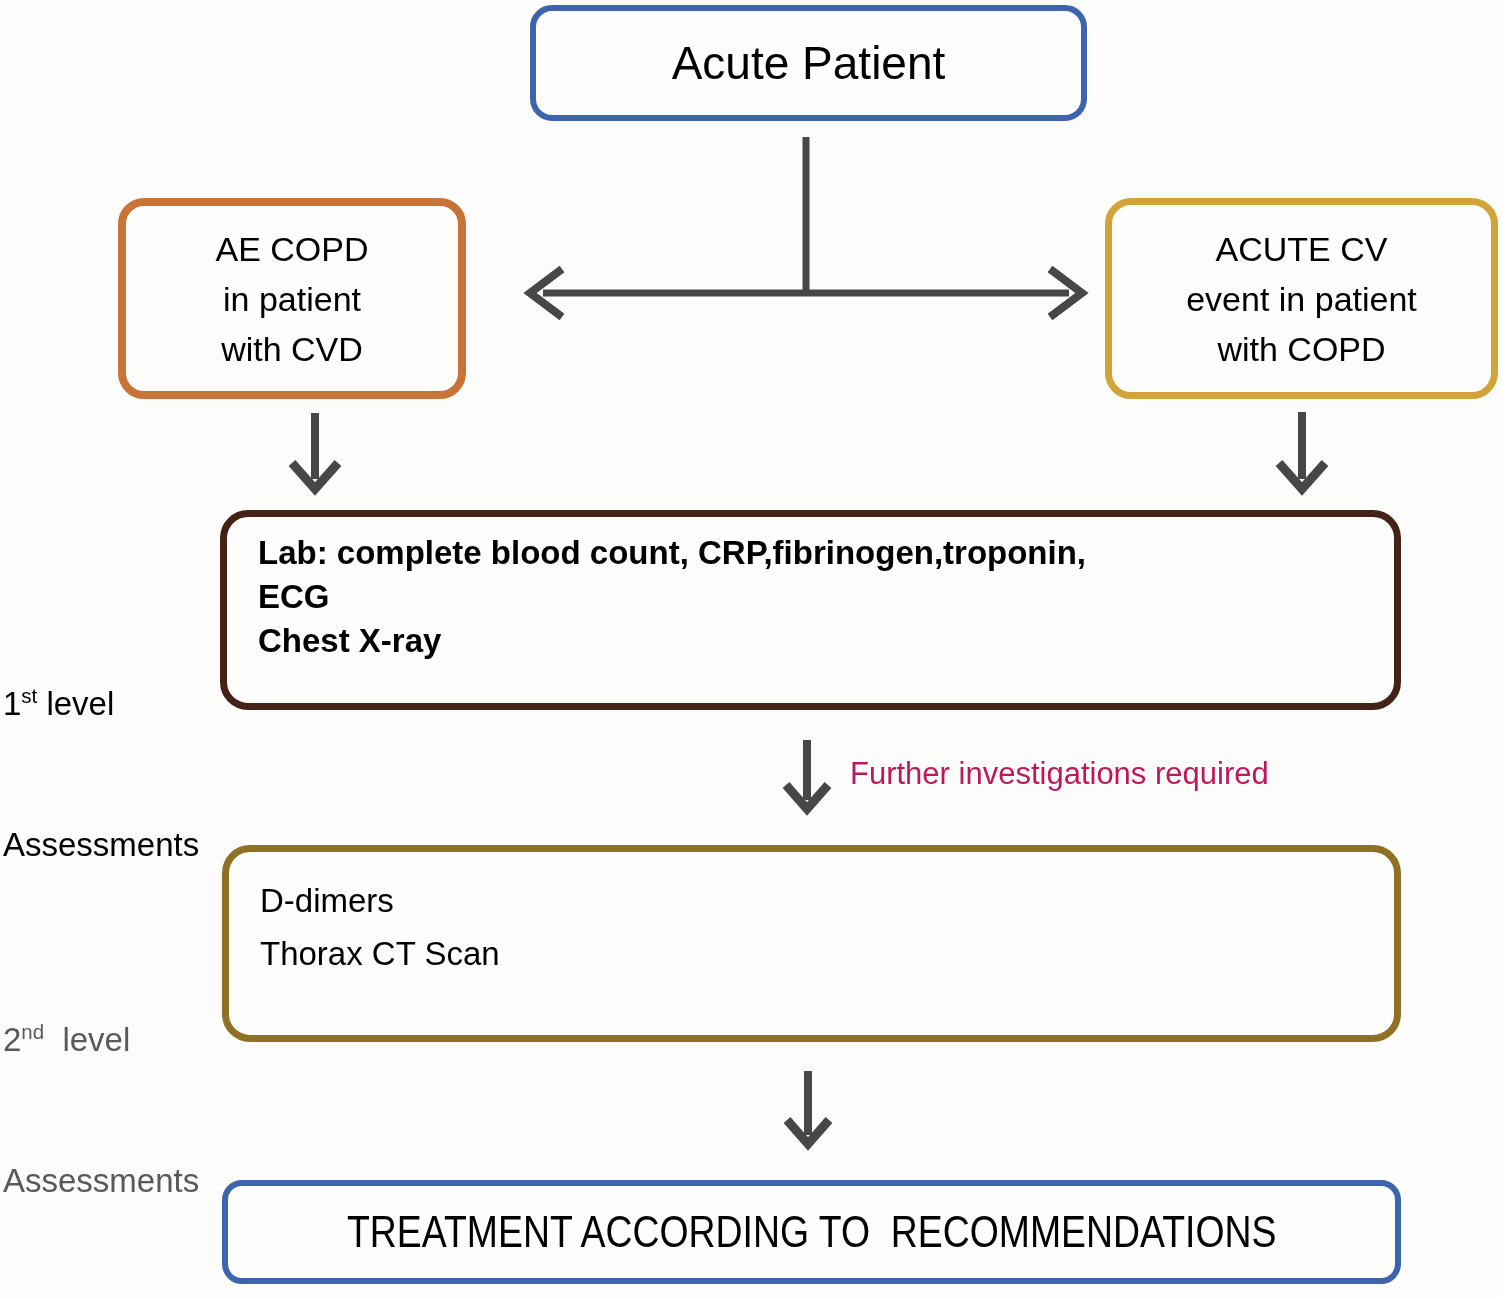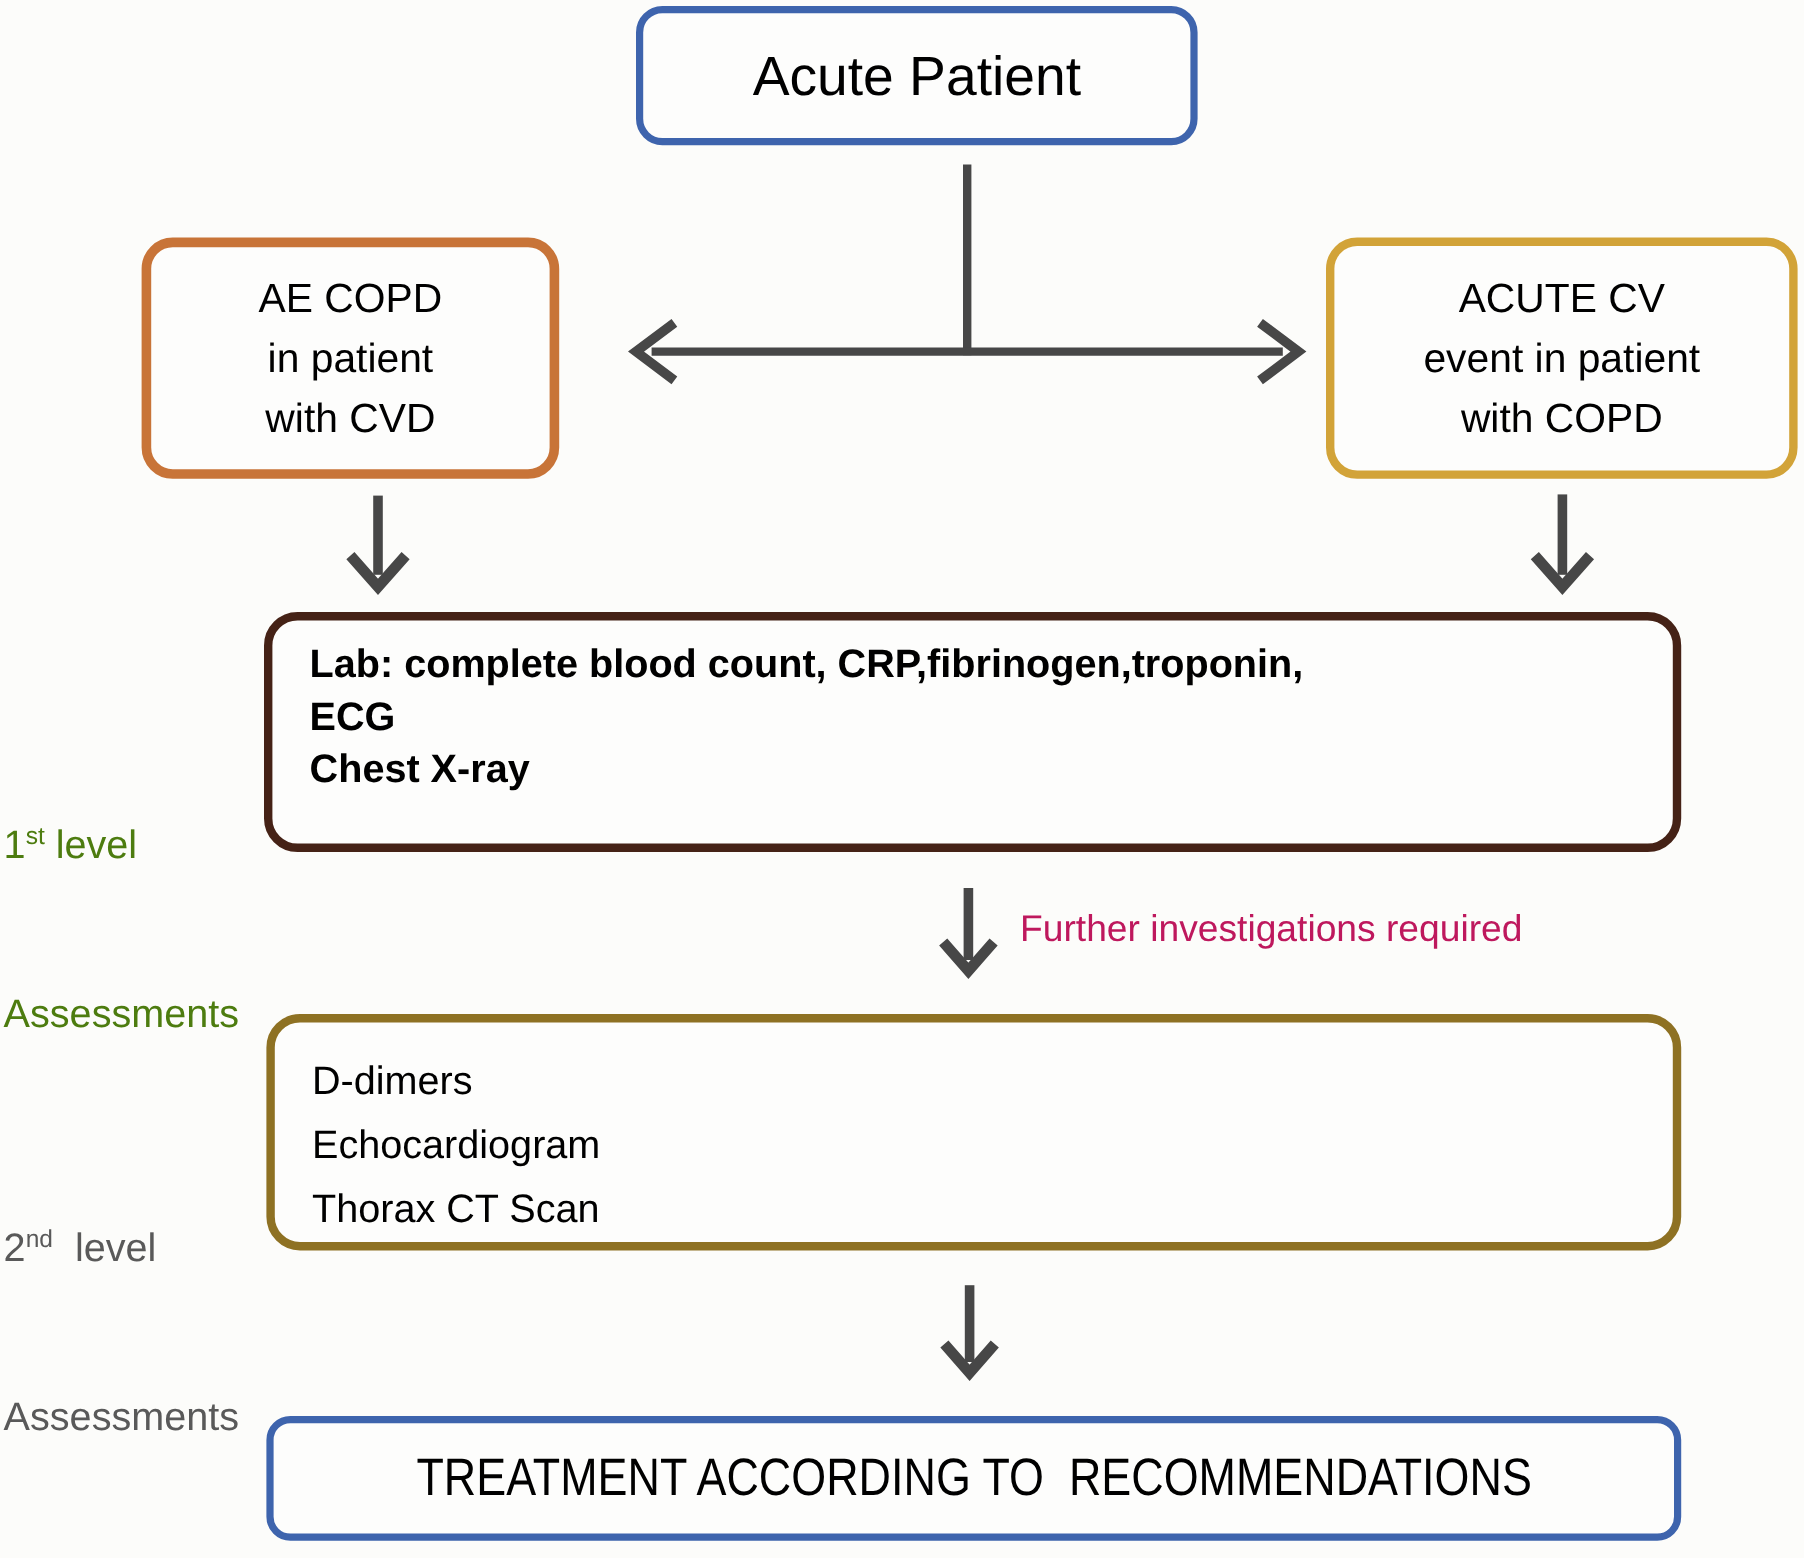--- a/index.html
+++ b/index.html
@@ -30,21 +30,21 @@
     color: #000;
   }
   .flex-center {
     display: flex;
     flex-direction: column;
     align-items: center;
     justify-content: center;
   }
   .title-box {
     left: 530px; top: 5px;
-    width: 468px; height: 116px;
+    width: 557px; height: 116px;
     border: 6px solid #3e64ad;
     border-radius: 22px;
     font-size: 46px;
   }
   .left-branch-box {
     left: 118px; top: 198px;
     width: 348px; height: 201px;
     border: 8px solid #c87438;
     border-radius: 26px;
     font-size: 34px;
@@ -156,30 +156,29 @@
     <div>event in patient</div>
     <div>with COPD</div>
   </div>
 
   <div class="box level1-box" style="border-color: rgb(69, 34, 22);">
     <div>Lab: complete blood count, CRP,fibrinogen,troponin,</div>
     <div>ECG</div>
     <div>Chest X-ray</div>
   </div>
 
-  <div class="side-label label-level1" style="color: #4d7c0f;">
+  <div class="side-label label-level1" style="color: #000000;">
     <div><span>1</span><sup>st</sup><span> level</span></div>
     <div>Assessments</div>
   </div>
 
   <div class="further-label">Further investigations required</div>
 
   <div class="box level2-box" style="border-color: rgb(142, 113, 35);">
     <div>D-dimers</div>
-    <div>Echocardiogram</div>
     <div>Thorax CT Scan</div>
   </div>
 
   <div class="side-label label-level2" style="color: rgb(89, 89, 89);">
     <div><span>2</span><sup>nd</sup><span>  level</span></div>
     <div>Assessments</div>
   </div>
 
   <div class="box flex-center treatment-box" style="border-color: rgb(62, 100, 173);">
     <span class="treatment-text">TREATMENT ACCORDING TO  RECOMMENDATIONS</span>

